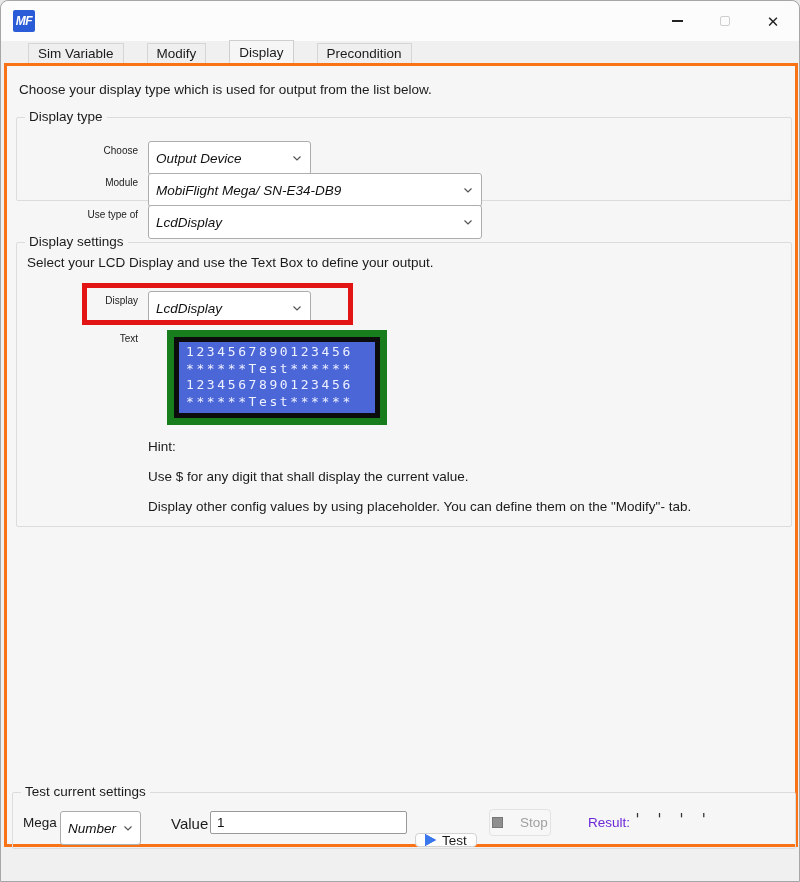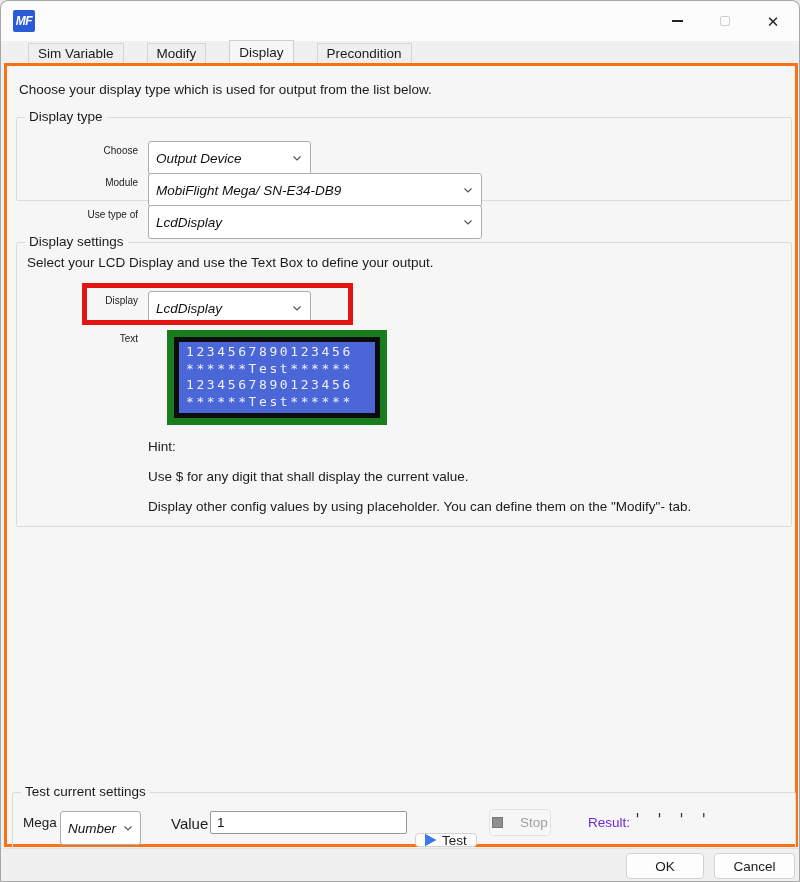--- a/index.html
+++ b/index.html
@@ -251,22 +251,14 @@
       <div class="btn btn-stop">
         <span class="icon-stop"></span>
         <span>Stop</span>
       </div>
 
       <div class="result-label">Result:</div>
       <div class="result-value">' ' ' '</div>
     </div>
   </div>
 
-  <div class="footer">
-    <div class="btn btn-ok">
-      <span>OK</span>
-    </div>
-    <div class="btn btn-cancel">
-      <span>Cancel</span>
-    </div>
-  </div>
 
 </div>
 
 </body></html>

